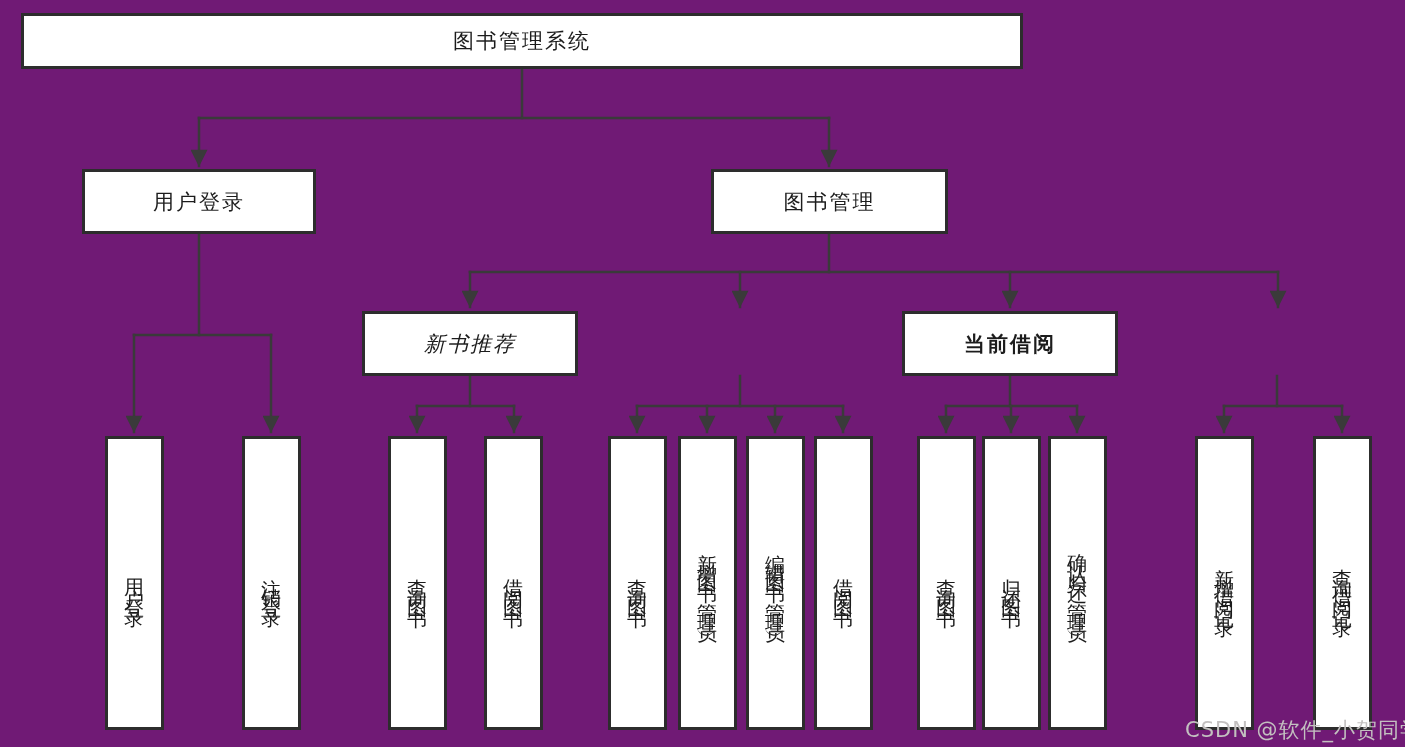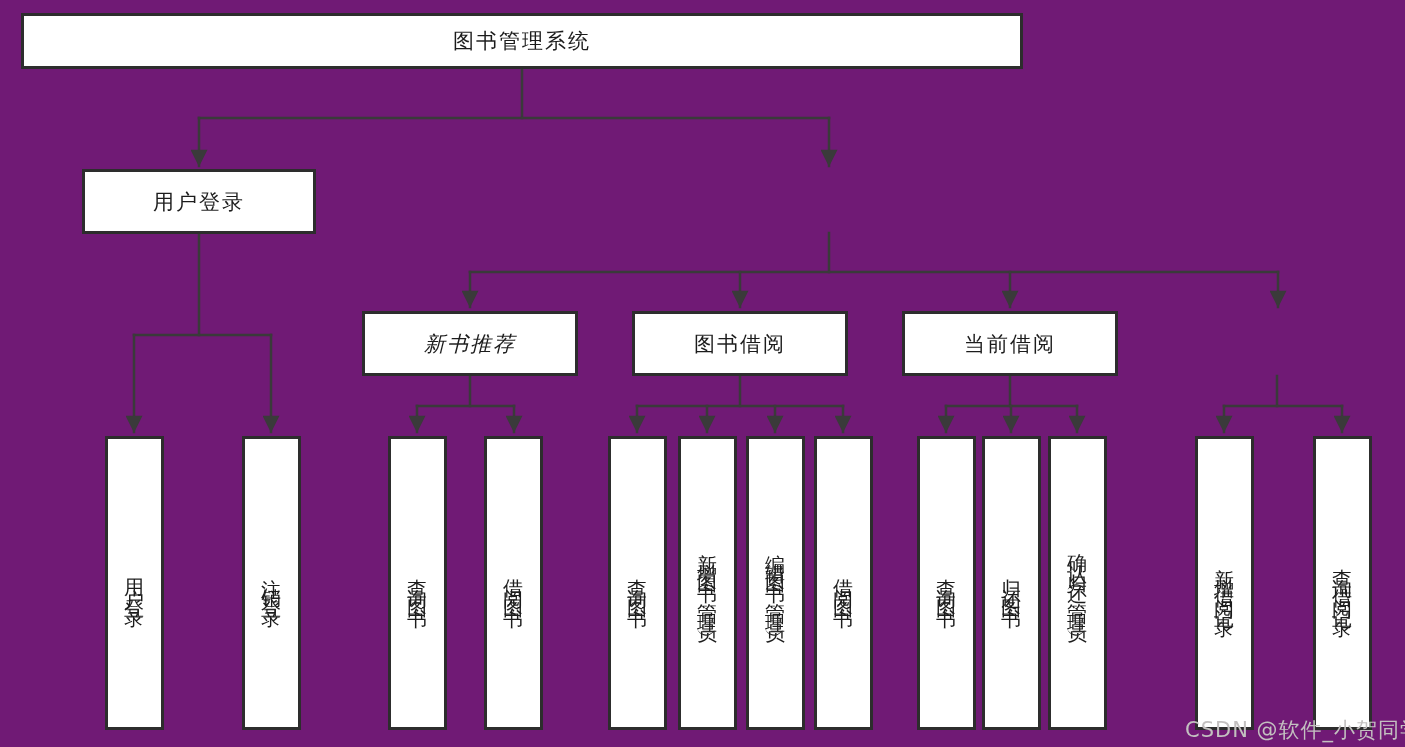--- a/index.html
+++ b/index.html
@@ -82,24 +82,24 @@
       <path d="M1277,376 V406"></path>
       <path d="M1224,406 H1342"></path>
       <path d="M1224,406 V432" marker-end="url(#arrow)"></path>
       <path d="M1342,406 V432" marker-end="url(#arrow)"></path>
     </g>
   </svg>
 
   <div class="node h-node" style="left:21px; top:13px; width:1002px; height:56px;">图书管理系统</div>
 
   <div class="node h-node" style="left:82px; top:169px; width:234px; height:65px;">用户登录</div>
+  <div class="node h-node" style="left:711px; top:169px; width:237px; height:65px;">图书管理</div>
 
   <div class="node h-node" style="left:362px; top:311px; width:216px; height:65px;font-style:italic;">新书推荐</div>
-  <div class="node h-node" style="left:632px; top:311px; width:216px; height:65px;">图书借阅</div>
-  <div class="node h-node" style="left:902px; top:311px; width:216px; height:65px;">当前借阅</div>
+  <div class="node h-node" style="left:902px; top:311px; width:216px; height:65px;font-weight:bold;">当前借阅</div>
 
   <div class="node leaf" style="left:105px;">用户登录</div>
   <div class="node leaf" style="left:242px;">注销登录</div>
 
   <div class="node leaf" style="left:388px;">查询图书</div>
   <div class="node leaf" style="left:484px;">借阅图书</div>
 
   <div class="node leaf" style="left:608px;">查询图书</div>
   <div class="node leaf" style="left:678px;">新增图书（管理员）</div>
   <div class="node leaf" style="left:746px;">编辑图书（管理员）</div>

